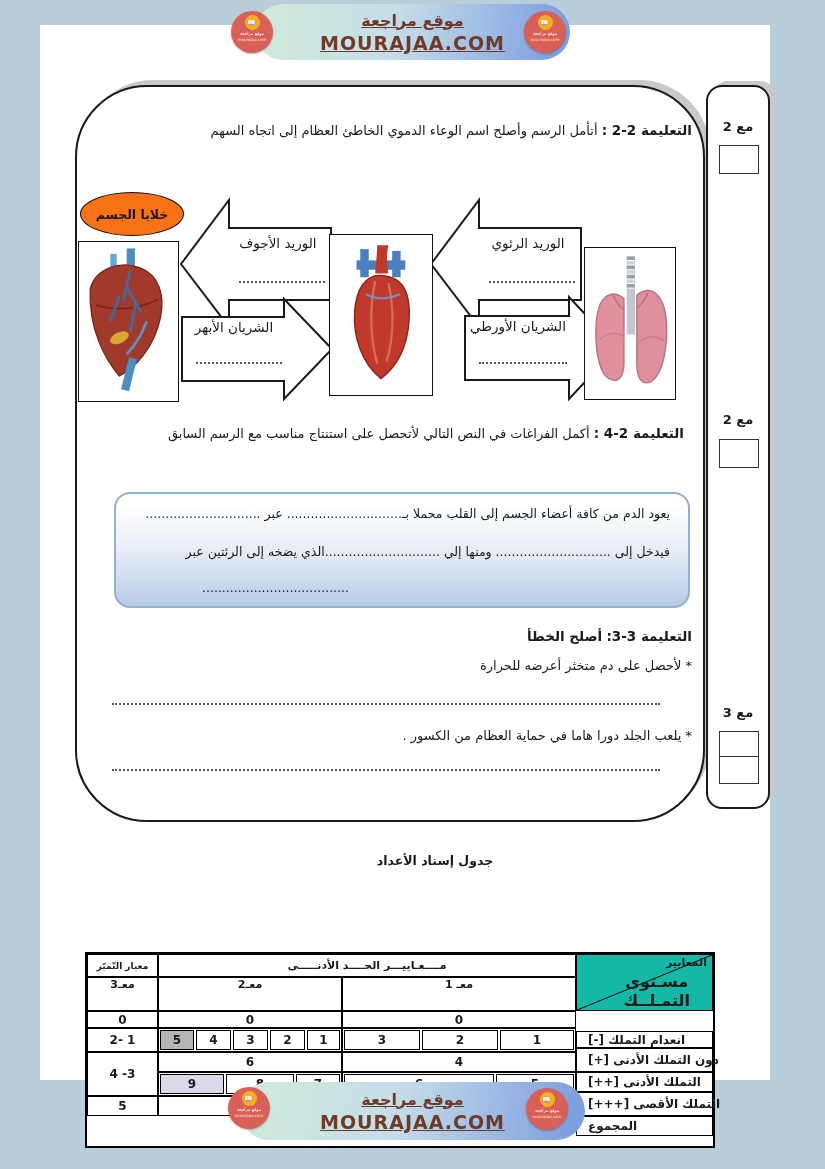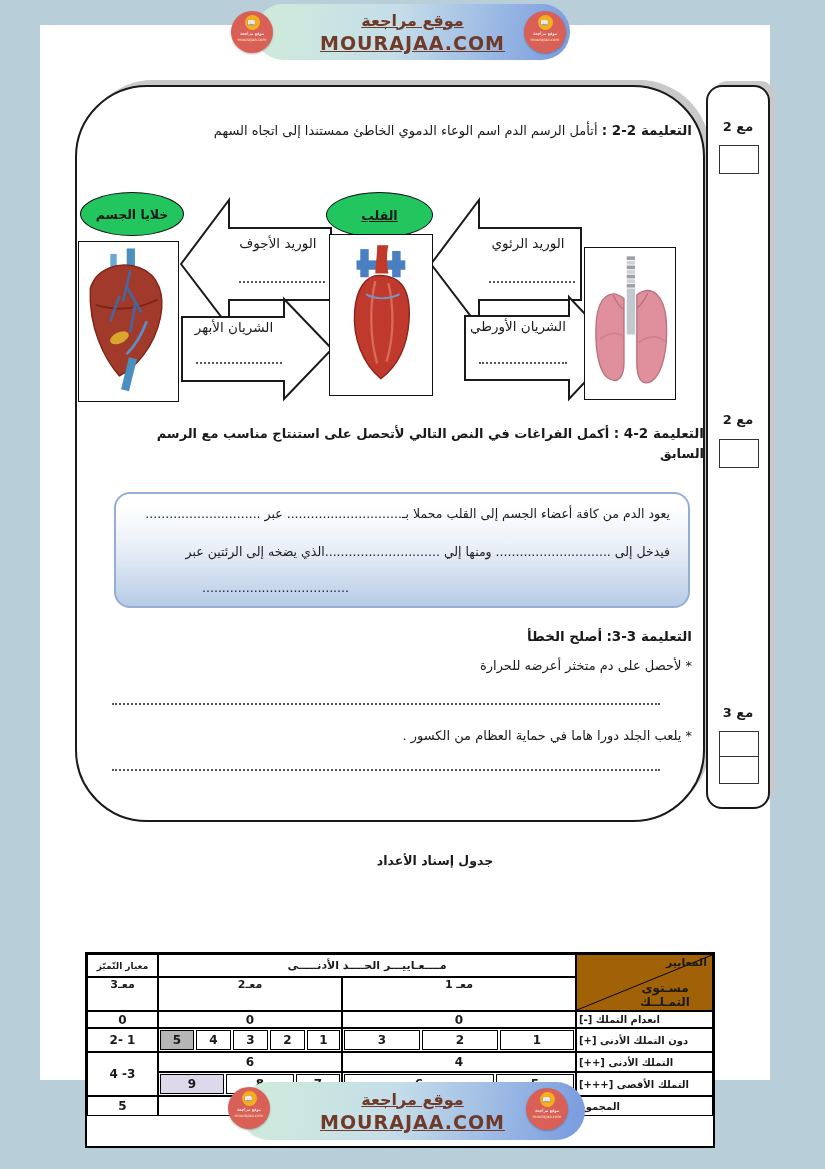--- a/index.html
+++ b/index.html
@@ -30,48 +30,48 @@
   .sidebar{left:706px;top:85px;width:60px;height:720px;background:#fff;border:2px solid #1a1a1a;
            border-radius:16px;box-shadow:6px -5px 0 -1px #c9c9c9;}
   .score-label{width:100%;text-align:center;font-weight:bold;font-size:13px;direction:rtl;}
   .score-box{border:1.2px solid #333;background:#fff;}
 
   
   .instr{font-size:13px;line-height:1.5;}
   .instr b{font-size:13.5px;}
 
   
-  .oval{border:1.8px solid #111;border-radius:50%;background:#22c55e;display:flex;align-items:center;justify-content:center;
+  .oval{border:1.8px solid #111;border-radius:50%;background:#f97316;display:flex;align-items:center;justify-content:center;
         font-weight:bold;font-size:12.5px;direction:rtl;z-index:2;}
   .imgbox{border:1.8px solid #111;background:#fff;z-index:2;display:flex;align-items:center;justify-content:center;}
   .imgbox svg{width:92%;height:96%;}
   .arrow{z-index:1;}
   .arrow svg{position:absolute;left:0;top:0;width:100%;height:100%;}
   .arrow-label{position:absolute;font-size:13.5px;direction:rtl;text-align:center;white-space:nowrap;}
   .blank-dots{position:absolute;border-bottom:2px dotted #555;}
 
   
   .fill-box{left:114px;top:492px;width:572px;height:112px;border:2px solid #94afd3;border-radius:16px;
             background:linear-gradient(180deg,#ffffff 10%,#e9eff7 48%,#b7cbe6 100%);}
   .fill-line{position:absolute;left:16px;right:18px;font-size:12.5px;direction:rtl;text-align:right;white-space:nowrap;}
 
   .dotted-rule{border-bottom:2px dotted #555;height:0;}
 
   
   .gtable{left:85px;top:952px;width:630px;height:196px;border:2.5px solid #000;background:#fff;box-sizing:border-box;}
   .cell{position:absolute;border:1px solid #000;box-sizing:border-box;display:flex;align-items:center;justify-content:center;
         font-weight:bold;font-size:12px;background:#fff;}
-  .cell.lbl{justify-content:flex-end;padding-left:2px;padding-right:4px;font-size:10px;direction:rtl;white-space:nowrap;}
+  .cell.lbl{justify-content:flex-end;padding-left:11px;padding-right:4px;font-size:12px;direction:rtl;white-space:nowrap;margin-top:20px;}
   .cell.hdr{font-size:11px;direction:rtl;}
   .subcell{position:absolute;border:1px solid #000;box-sizing:border-box;display:flex;align-items:center;justify-content:center;
         font-weight:bold;font-size:12px;background:#fff;}
-  .corner{position:absolute;border:1px solid #000;box-sizing:border-box;background:#a16207;}
+  .corner{position:absolute;border:1px solid #000;box-sizing:border-box;background:#14b8a6;}
   .corner svg{position:absolute;left:0;top:0;width:100%;height:100%;}
   .corner .ct{position:absolute;top:1px;right:5px;font-weight:bold;font-size:11px;direction:rtl;}
-  .corner .cb{position:absolute;bottom:0;right:22px;font-weight:bold;font-size:12px;direction:rtl;text-align:center;line-height:1.15;}
+  .corner .cb{position:absolute;bottom:0;right:22px;font-weight:bold;font-size:16px;direction:rtl;text-align:center;line-height:1.15;}
 </style>
 </head>
 <body>
 
 <div class="page">
 
   <div class="abs white-area"></div>
 
   <div class="abs pill" style="left:255px;top:4px;width:315px;height:56px;">
     <div class="site-name">موقع مراجعة</div>
@@ -95,25 +95,24 @@
     <div class="abs score-box" style="left:11px;top:58px;width:38px;height:27px;"></div>
     <div class="abs score-label" style="top:325px;">مع 2</div>
     <div class="abs score-box" style="left:11px;top:352px;width:38px;height:27px;"></div>
     <div class="abs score-label" style="top:618px;">مع 3</div>
     <div class="abs score-box" style="left:11px;top:644px;width:38px;height:26px;"></div>
     <div class="abs score-box" style="left:11px;top:669px;width:38px;height:26px;"></div>
   </div>
 
   <div class="abs rtl instr" style="left:100px;top:120px;width:592px;">
     <b>التعليمة 2-2 :</b>
-    <span>أتأمل الرسم الدم اسم الوعاء الدموي الخاطئ  ممستندا إلى اتجاه السهم</span>
+    <span>أتأمل الرسم وأصلح اسم الوعاء الدموي الخاطئ  العظام إلى اتجاه السهم</span>
   </div>
 
   <div class="abs oval" style="left:80px;top:192px;width:102px;height:42px;">خلايا الجسم</div>
-  <div class="abs oval" style="left:326px;top:192px;width:105px;height:44px;text-decoration:underline;">القلب</div>
 
   <div class="abs arrow" style="left:179px;top:197px;width:154px;height:133px;">
     <svg viewBox="0 0 154 133" preserveAspectRatio="none">
       <polygon points="2,67 50,3 50,31 152,31 152,103 50,103 50,130" fill="#ffffff" stroke="#1a1a1a" stroke-width="2"></polygon>
     </svg>
     <div class="arrow-label" style="left:48px;width:102px;top:38px;">الوريد الأجوف</div>
     <div class="blank-dots" style="left:60px;width:86px;top:84px;"></div>
   </div>
 
   <div class="abs arrow" style="left:180px;top:296px;width:154px;height:106px;">
@@ -178,21 +177,21 @@
           <rect x="41" y="37" width="9" height="50" fill="#c3c8cc"></rect>
       </g>
       <path d="M38,48 C24,36 10,46 8,72 C6,100 10,126 20,134 C32,142 38,132 38,118 Z" fill="#e08f9d" stroke="#b9737f" stroke-width="1.5"></path>
       <path d="M52,44 C68,32 82,44 84,72 C86,102 80,130 68,138 C56,144 52,132 52,118 Z" fill="#e08f9d" stroke="#b9737f" stroke-width="1.5"></path>
       <path d="M12,92 C22,84 32,84 38,90" stroke="#c97f8a" stroke-width="1.5" fill="none"></path>
       <path d="M54,96 C64,88 74,88 82,94" stroke="#c97f8a" stroke-width="1.5" fill="none"></path>
       <path d="M26,44 C30,52 34,58 38,60 M64,42 C60,50 56,56 52,58" stroke="#b9737f" stroke-width="1.5" fill="none"></path>
     </svg>
   </div>
 
-  <div class="abs rtl instr" style="left:112px;top:423px;width:592px;font-weight:bold;">
+  <div class="abs rtl instr" style="left:92px;top:423px;width:592px;">
     <b>التعليمة 2-4 :</b>
     <span>أكمل الفراغات في النص التالي لأتحصل على استنتاج مناسب مع الرسم السابق</span>
   </div>
 
   <div class="abs fill-box">
     <div class="fill-line" style="top:12px;">يعود الدم من كافة أعضاء الجسم إلى القلب محملا بـ............................. عبر .............................</div>
     <div class="fill-line" style="top:50px;">فيدخل إلى ............................. ومنها إلي .............................الذي يضخه إلى الرئتين عبر</div>
     <div class="fill-line" style="top:86px;padding-left:70px;text-align:left;direction:ltr;">.....................................</div>
   </div>
 

